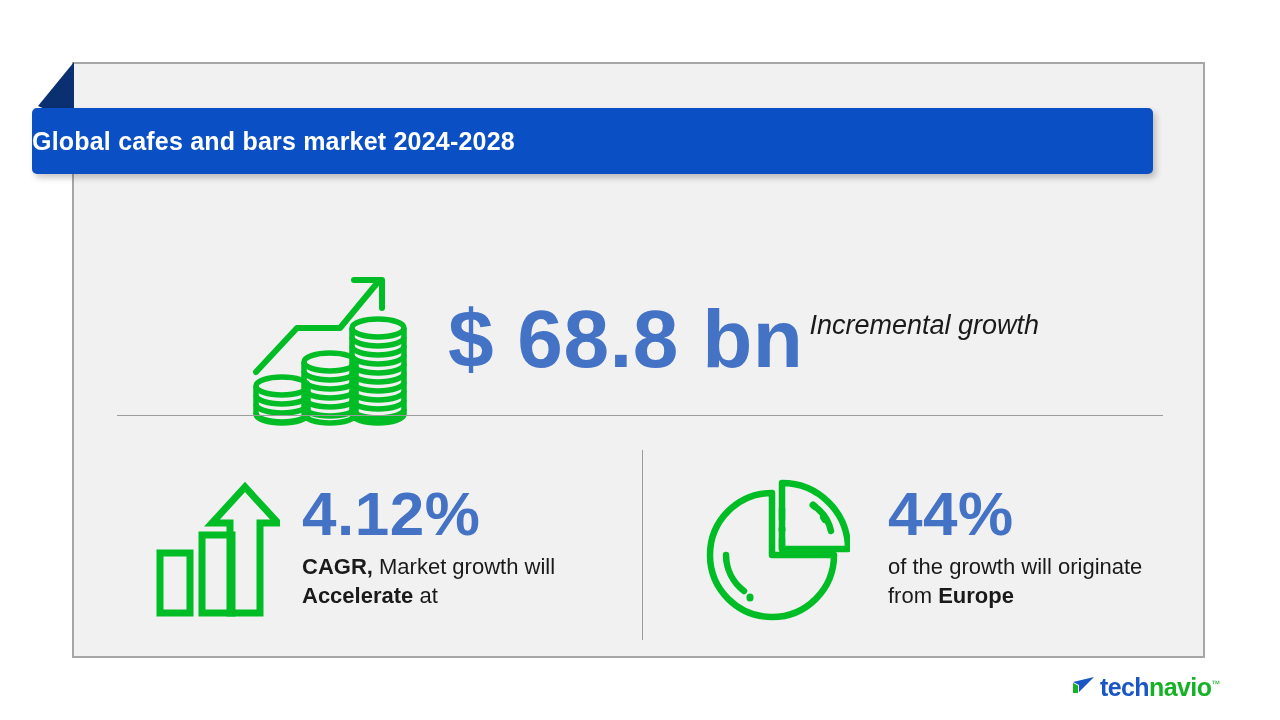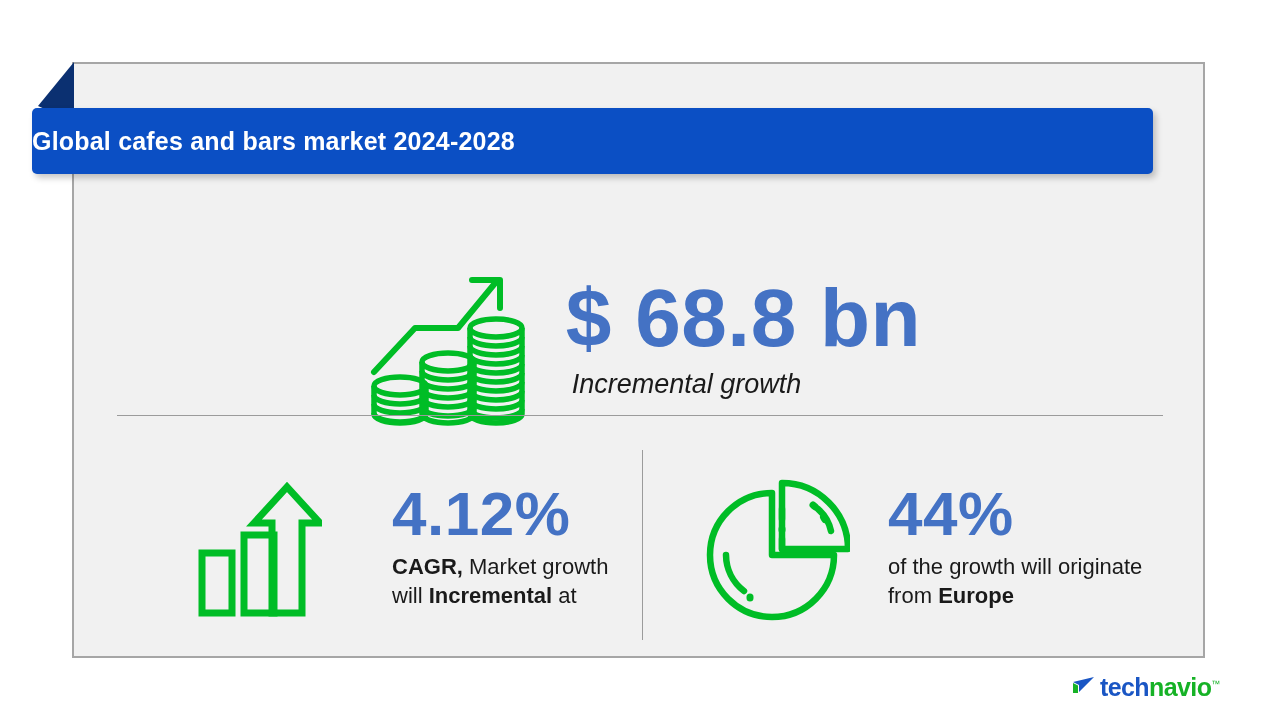--- a/index.html
+++ b/index.html
@@ -67,21 +67,21 @@
     top: 150px;
     width: 1133px;
     height: 250px;
     display: flex;
     align-items: center;
     justify-content: center;
   }
   .coins-icon { margin-right: 34px; margin-top: 6px; }
   .coins-icon svg { display: block; }
 
-  .top-text { display: flex; flex-direction: column; }
+  .top-text { display: flex; flex-direction: row; }
   .big-value {
     color: #4472c4;
     font-size: 82px;
     font-weight: bold;
     line-height: 0.98;
     letter-spacing: 0.5px;
     white-space: nowrap;
   }
   .big-caption {
     color: #1a1a1a;
@@ -118,21 +118,21 @@
     top: 375px;
     width: 1133px;
     height: 215px;
     display: flex;
   }
   .panel {
     display: flex;
     align-items: center;
     box-sizing: border-box;
   }
-  .panel-left  { width: 568px; padding-left: 120px; gap: 48px; }
+  .panel-left  { width: 568px; padding-left: 78px; }
   .panel-right { width: 565px; padding-left: 58px; }
 
   .panel-icon { flex: 0 0 auto; }
   .panel-icon svg { display: block; }
   .icon-bars { margin-right: 22px; }
   .icon-pie  { margin-right: 38px; }
 
   .panel-text { display: flex; flex-direction: column; }
   .panel-value {
     color: #4472c4;
@@ -244,21 +244,21 @@
             <path d="M8,76 v60 h30 v-60 z"></path>
 
             <path d="M50,58 v78 h30 v-78 z"></path>
 
             <path d="M92,136 v-90 h-18 L107,10 l33,36 h-18 v90 z" transform="translate(-14,0)"></path>
           </g>
         </svg>
       </div>
       <div class="panel-text">
         <div class="panel-value">4.12%</div>
-        <div class="panel-caption"><b>CAGR,</b> Market growth will <b>Incremental</b> at</div>
+        <div class="panel-caption"><b>CAGR,</b> Market growth will <b>Accelerate</b> at</div>
       </div>
     </div>
 
     <div class="panel panel-right">
       <div class="panel-icon icon-pie">
         <svg width="150" height="155" viewBox="0 0 150 155">
           <g fill="none" stroke="#00bd26" stroke-width="6.5" stroke-linecap="round" stroke-linejoin="round">
 
             <path d="M72,24 A62,62 0 1 0 134,86 L72,86 Z"></path>
 

